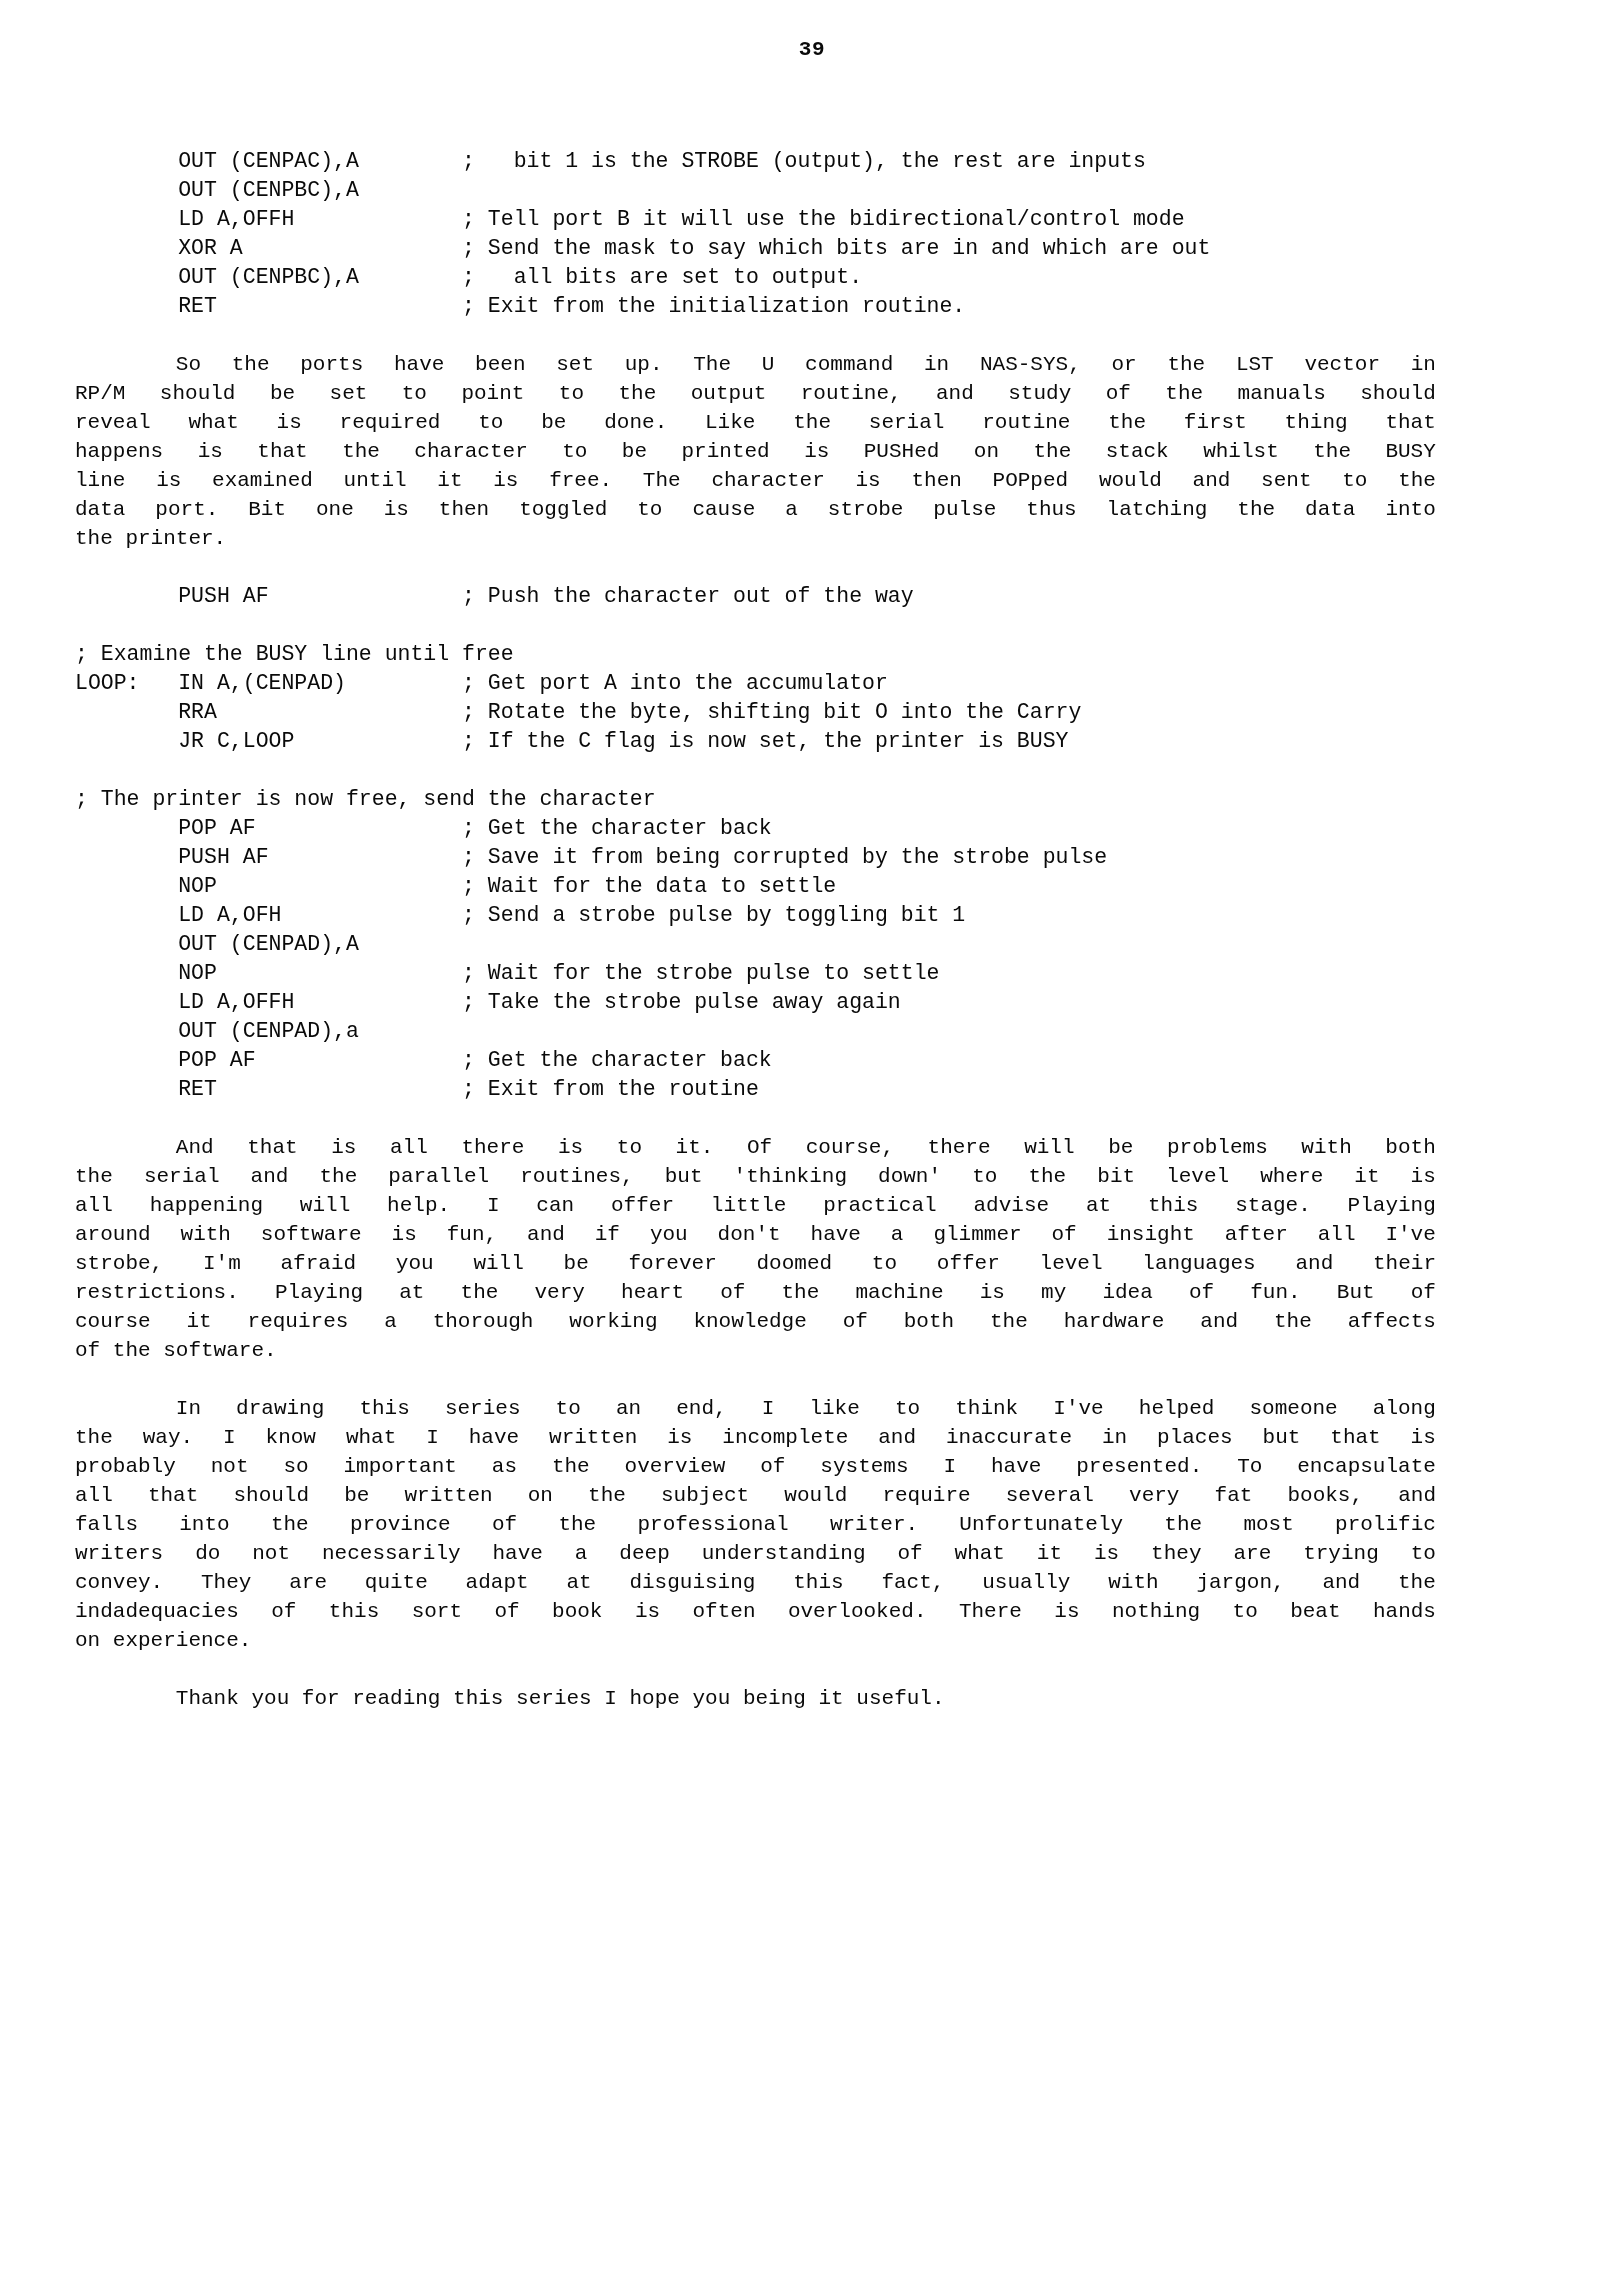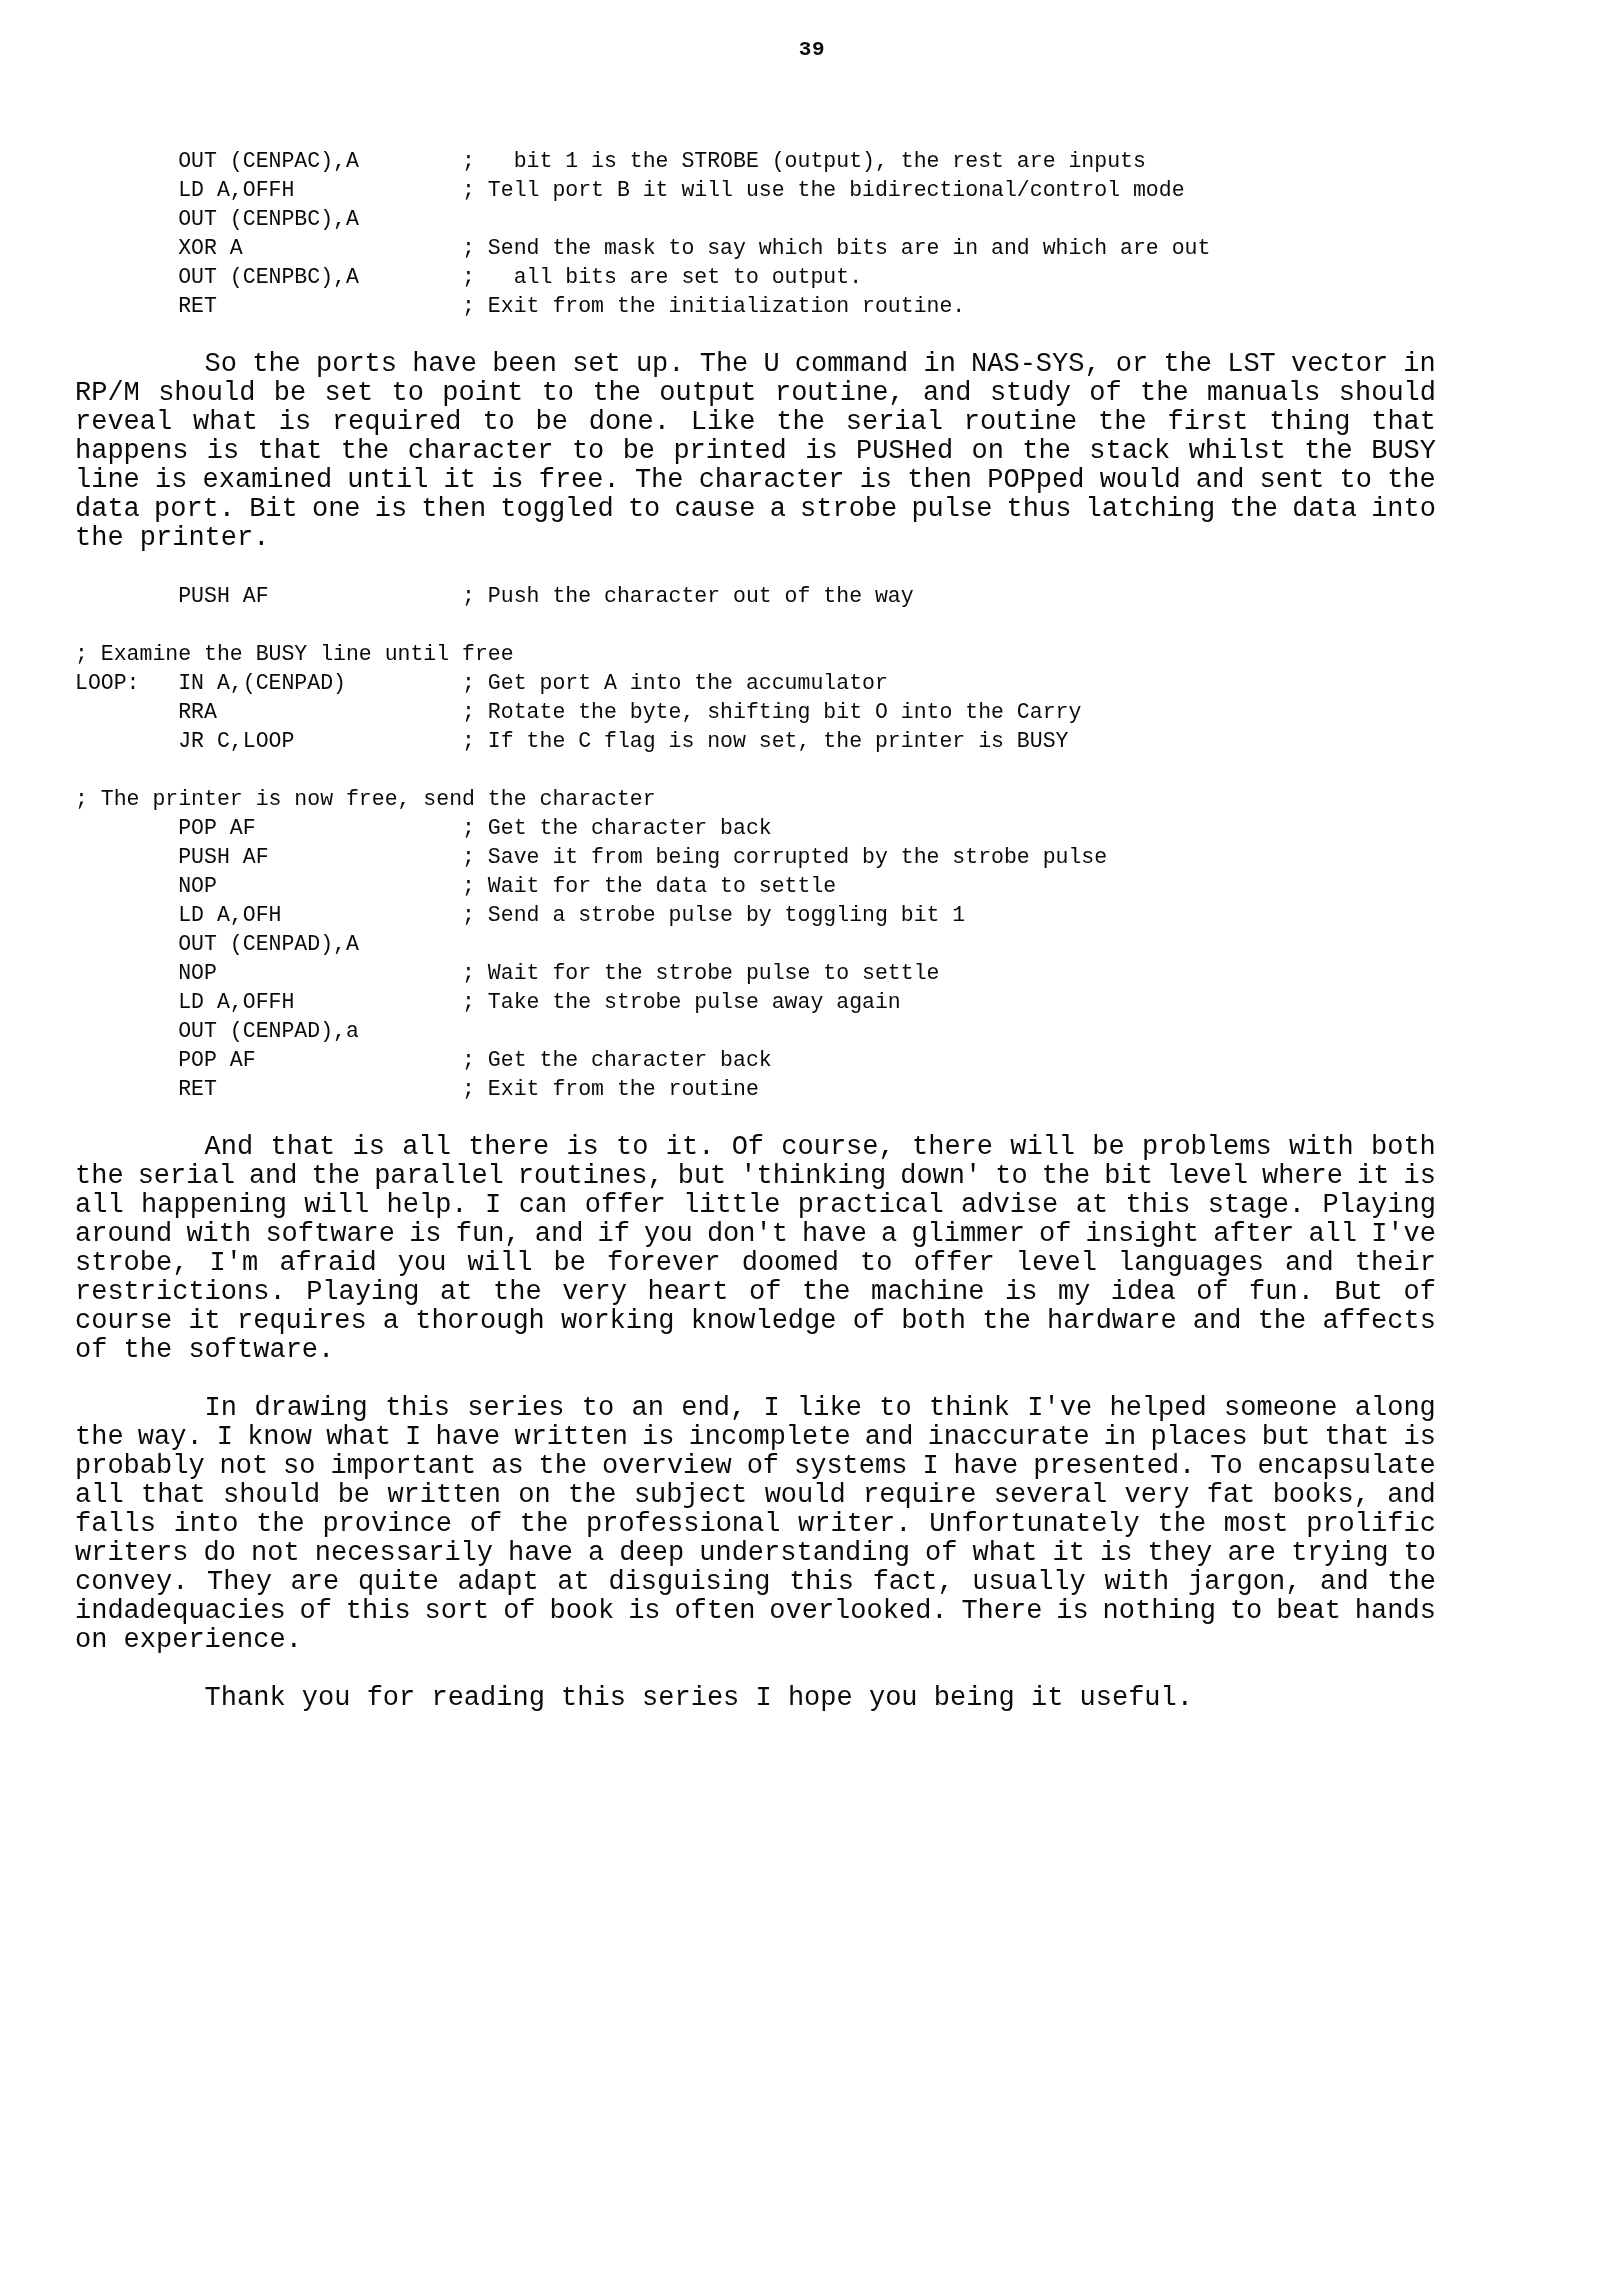--- a/index.html
+++ b/index.html
@@ -33,21 +33,21 @@
   .column {
     position: absolute;
     left: 75px;
     top: 128px;
     width: 1361px;
     margin-top: 19px;
   }
 
   
   .ln {
-    font-size: 27px;
+    font-size: 21px;
     line-height: 29px;
     white-space: pre;
     letter-spacing: 0px;
   }
 
   
   .ln.just {
     display: flex;
     justify-content: space-between;
     white-space: pre;
@@ -82,22 +82,22 @@
 <body>
 
 <div class="page">
 
   <div class="folio">39</div>
 
   <div class="column">
 
     <div>
         <div class="code">        OUT (CENPAC),A        ;   bit 1 is the STROBE (output), the rest are inputs</div>
+        <div class="code">        OUT (CENPBC),A</div>
         <div class="code">        LD A,OFFH             ; Tell port B it will use the bidirectional/control mode</div>
-        <div class="code">        OUT (CENPBC),A</div>
         <div class="code">        XOR A                 ; Send the mask to say which bits are in and which are out</div>
         <div class="code">        OUT (CENPBC),A        ;   all bits are set to output.</div>
         <div class="code">        RET                   ; Exit from the initialization routine.</div>
       </div>
 
     <div class="blank"></div>
 
     <div>
         <div class="ln just"><span>        So</span><span>the</span><span>ports</span><span>have</span><span>been</span><span>set</span><span>up.</span><span>The</span><span>U</span><span>command</span><span>in</span><span>NAS-SYS,</span><span>or</span><span>the</span><span>LST</span><span>vector</span><span>in</span></div>
         <div class="ln just"><span>RP/M</span><span>should</span><span>be</span><span>set</span><span>to</span><span>point</span><span>to</span><span>the</span><span>output</span><span>routine,</span><span>and</span><span>study</span><span>of</span><span>the</span><span>manuals</span><span>should</span></div>

